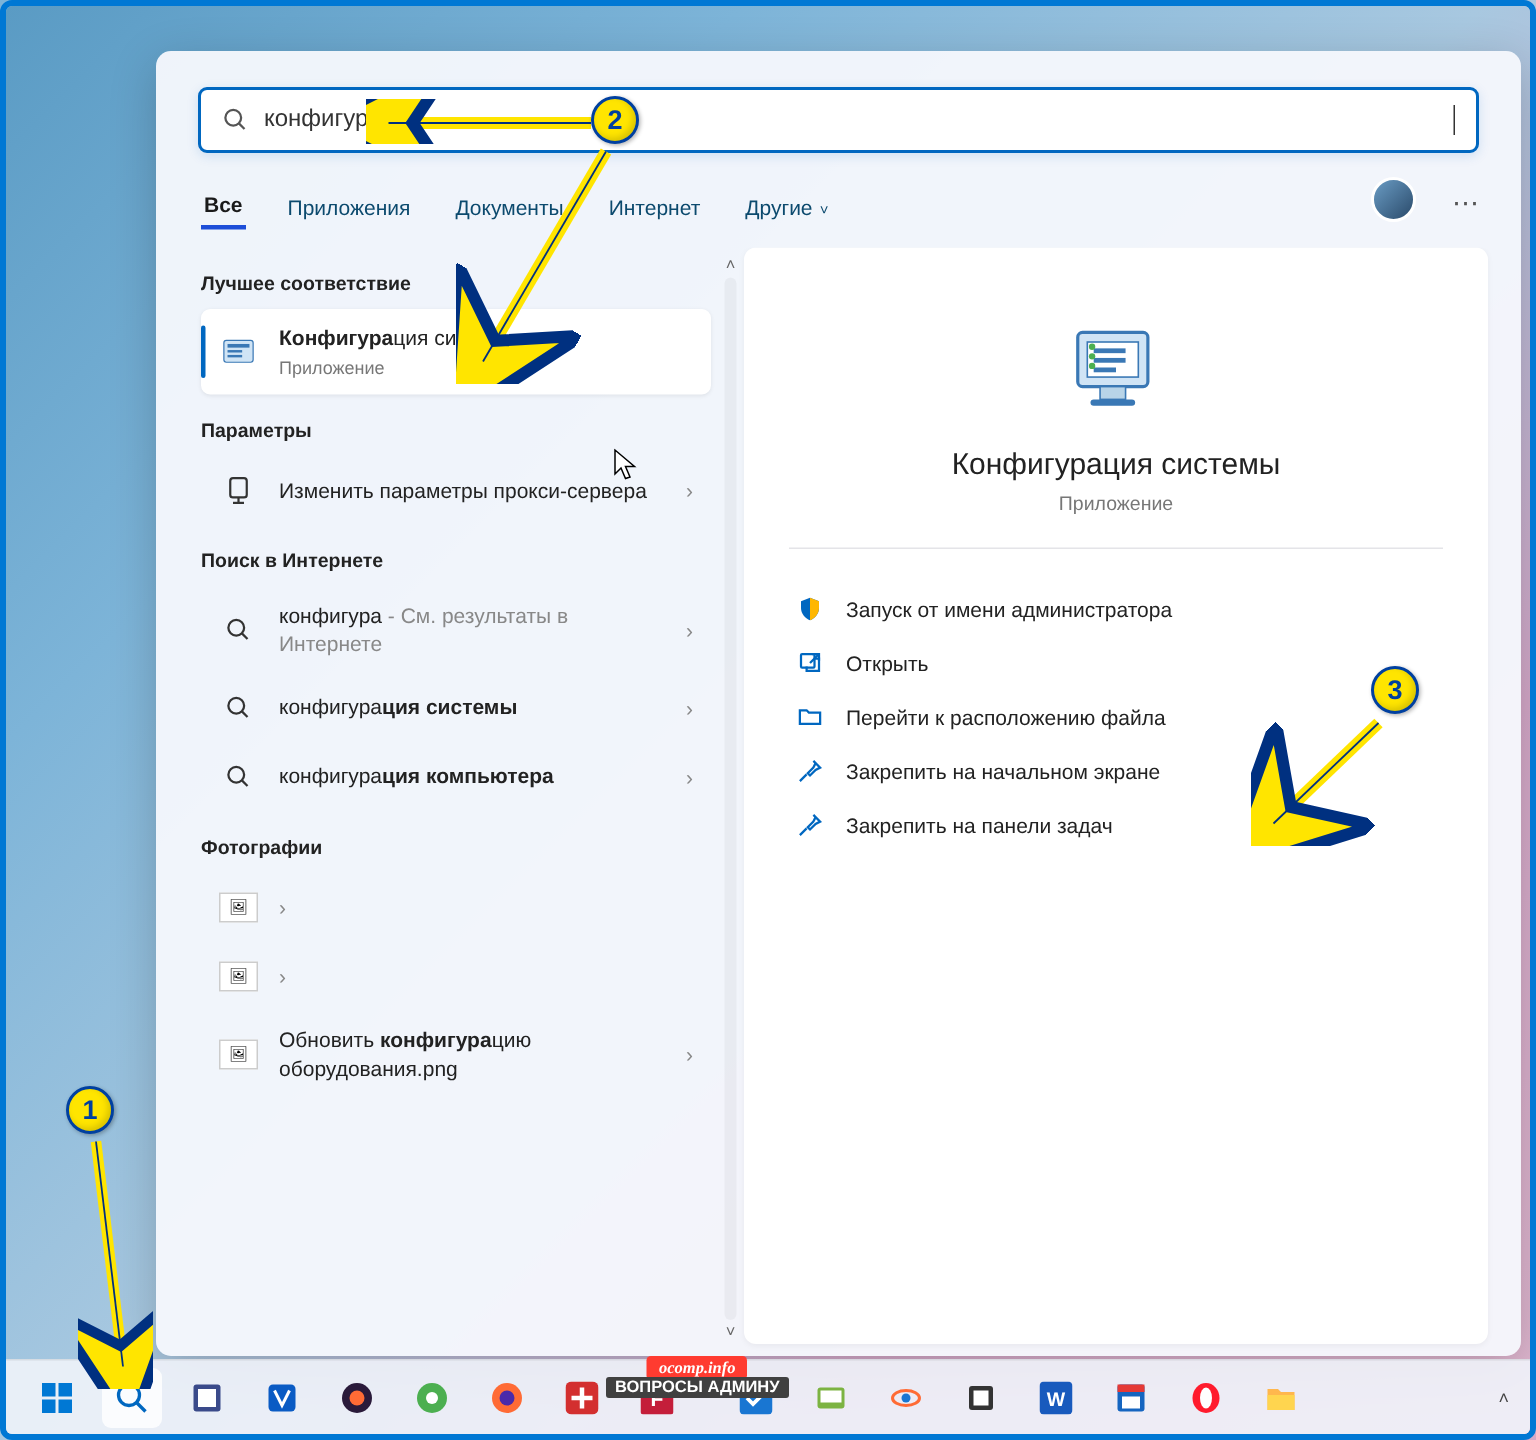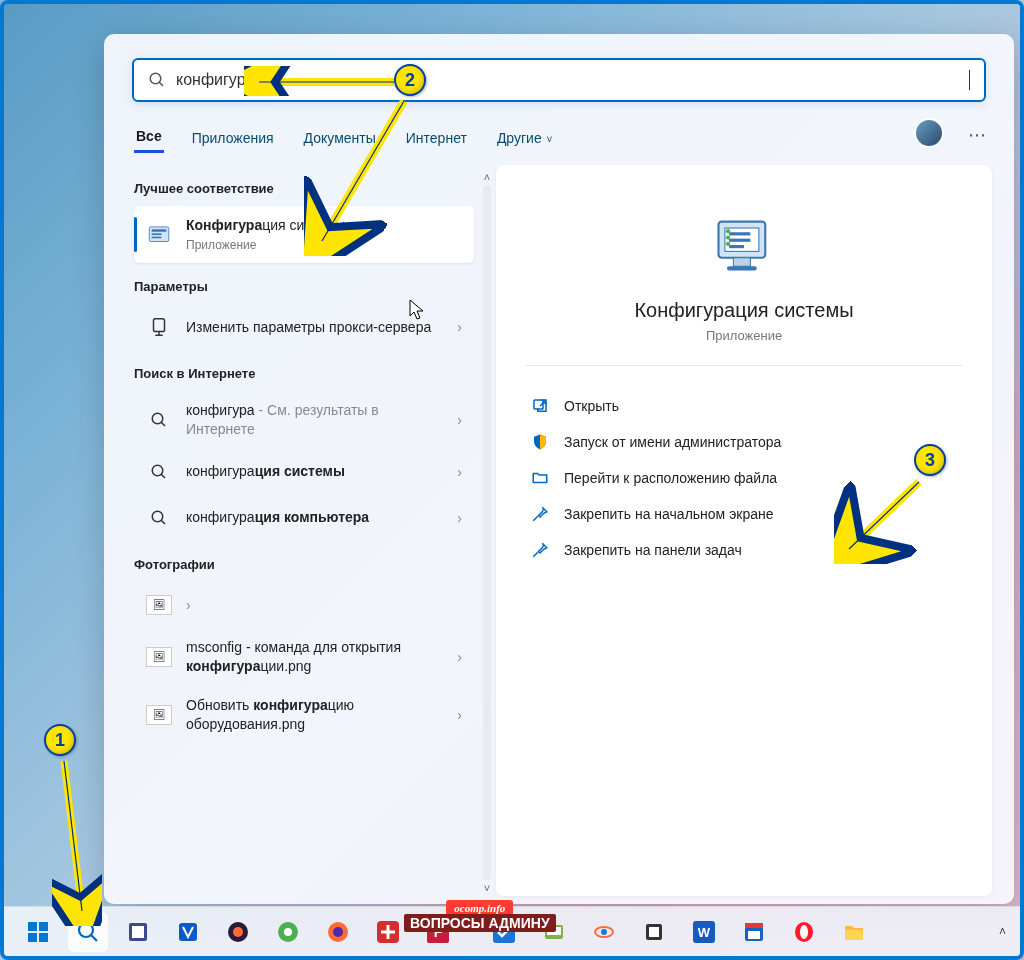--- a/index.html
+++ b/index.html
@@ -179,21 +179,21 @@
   .watermark {
     position:absolute; left:400px; bottom:24px; z-index:60;
     font-size:11px; font-weight:700;
     display:flex; flex-direction:column; align-items:center;
   }
   .watermark .line1 {
     background:#ff3b30; color:#fff; padding:2px 8px; border-radius:3px;
     font-style:italic; font-family: Georgia, serif;
   }
   .watermark .line2 {
-    background:#7f1d1d; color:#fff; padding:1px 6px; font-size:14px;
+    background:#404040; color:#fff; padding:1px 6px; font-size:11px;
     border-radius:2px; margin-top:-2px;
   }
 </style>
 </head>
 <body>
 
 <div class="desktop-bg"></div>
 
 <div class="search-panel">
 
@@ -284,21 +284,20 @@
       <div class="result-row">
         <div class="ricon">
             <div class="photo-thumb">🖼</div>
           </div>
         <div class="rchev">›</div>
       </div>
       <div class="result-row">
         <div class="ricon">
             <div class="photo-thumb">🖼</div>
           </div>
-        <div class="rtext"><span>msconfig - команда для открытия </span><span class="highlight">конфигура</span><span>ции.png</span></div>
         <div class="rchev">›</div>
       </div>
       <div class="result-row">
         <div class="ricon">
             <div class="photo-thumb">🖼</div>
           </div>
         <div class="rtext"><span>Обновить </span><span class="highlight">конфигура</span><span>цию оборудования.png</span></div>
         <div class="rchev">›</div>
       </div>
     </div>
@@ -325,37 +324,37 @@
             <circle cx="17" cy="31" r="2" fill="#4caf50"></circle>
           </svg>
         </div>
       </div>
       <div class="detail-title">Конфигурация системы</div>
       <div class="detail-sub">Приложение</div>
       <div class="divider"></div>
 
       <div class="action-row">
         <div class="aicon">
+            <svg width="18" height="18" viewBox="0 0 24 24">
+              <path d="M12 2l8 3v6c0 5-3.5 9-8 11-4.5-2-8-6-8-11V5l8-3z" fill="#0067c0"></path>
+              <path d="M12 2l8 3v6c0 5-3.5 9-8 11V2z" fill="#ffb700"></path>
+            </svg>
+          </div>
+        <span>Запуск от имени администратора</span>
+      </div>
+      <div class="action-row">
+        <div class="aicon">
             <svg width="18" height="18" viewBox="0 0 24 24" fill="none" stroke="#0067c0" stroke-width="2">
               <rect x="4" y="4" width="12" height="12" rx="1"></rect>
               <path d="M9 15v4h11V8h-4"></path>
               <path d="M14 4l6 0 0 6"></path>
               <line x1="20" y1="4" x2="12" y2="12"></line>
             </svg>
           </div>
         <span>Открыть</span>
-      </div>
-      <div class="action-row">
-        <div class="aicon">
-            <svg width="18" height="18" viewBox="0 0 24 24">
-              <path d="M12 2l8 3v6c0 5-3.5 9-8 11-4.5-2-8-6-8-11V5l8-3z" fill="#0067c0"></path>
-              <path d="M12 2l8 3v6c0 5-3.5 9-8 11V2z" fill="#ffb700"></path>
-            </svg>
-          </div>
-        <span>Запуск от имени администратора</span>
       </div>
       <div class="action-row">
         <div class="aicon">
             <svg width="18" height="18" viewBox="0 0 24 24" fill="none" stroke="#0067c0" stroke-width="2">
               <path d="M3 6h6l2 2h10v10H3V6z"></path>
             </svg>
           </div>
         <span>Перейти к расположению файла</span>
       </div>
       <div class="action-row">

